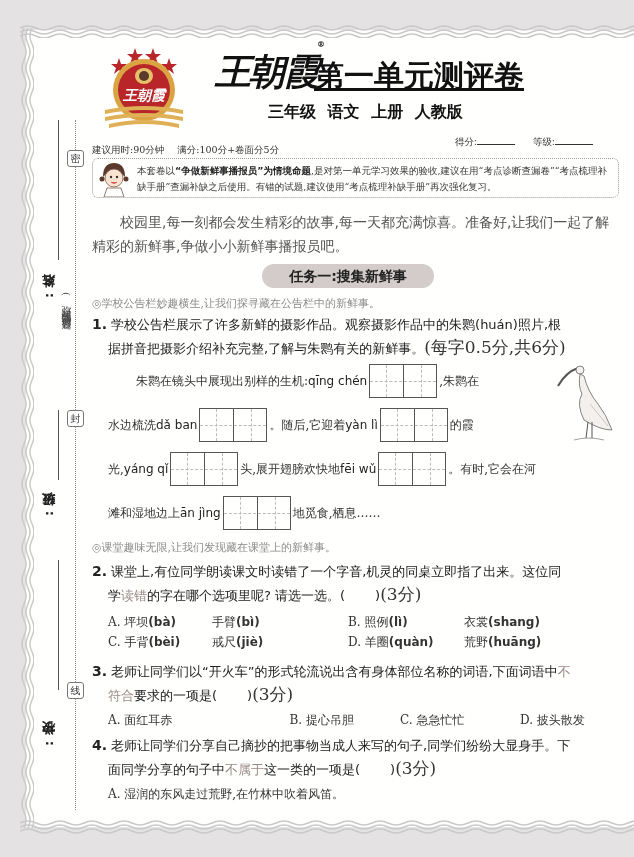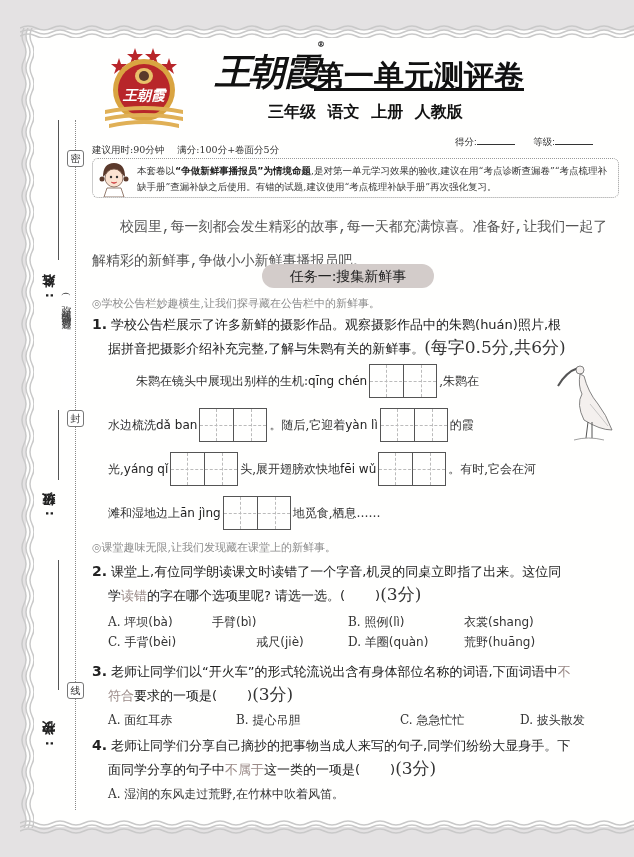--- a/index.html
+++ b/index.html
@@ -61,44 +61,44 @@
     position: absolute; left: 268px; top: 102px; font-size: 16px; font-weight: bold;
     color: #111; word-spacing: 6px;
   }
   .meta {
     position: absolute; left: 92px; top: 144px; font-size: 9.5px; color: #333;
     font-family: "DejaVu Serif", serif;
   }
   .meta span { margin-right: 10px; }
   .score {
     position: absolute; left: 455px; top: 136px; font-size: 9.5px; color: #333;
-    font-family: Liberation Sans, sans-serif;
+    font-family: Liberation Serif, serif;
   }
   .blank { display: inline-block; width: 38px; border-bottom: 1px solid #333; margin-right: 16px; height: 9px; }
 
   .notice {
     position: absolute; left: 92px; top: 158px; width: 527px; height: 40px;
     border: 1px dotted #999; border-radius: 6px;
   }
   .notice-avatar { position: absolute; left: 6px; top: 2px; width: 30px; height: 36px; }
   .notice-text {
     position: absolute; left: 44px; top: 4px; width: 478px;
     font-size: 9.5px; line-height: 16px; color: #333; font-family: "DejaVu Serif", serif;
   }
   .notice-text b { font-family: "DejaVu Sans", sans-serif; color: #222; }
 
   .intro {
     position: absolute; left: 92px; top: 210px; width: 525px;
-    font-size: 14px; line-height: 34px; color: #555; text-indent: 28px; font-family: Liberation Mono, monospace;
+    font-size: 14px; line-height: 24px; color: #555; text-indent: 28px;
   }
 
   .task-pill {
     position: absolute; left: 262px; top: 264px; width: 172px; height: 24px;
     background: #d3ccca; border-radius: 12px; text-align: center;
-    font-size: 14px; font-weight: normal; line-height: 24px; color: #222;
+    font-size: 14px; font-weight: bold; line-height: 24px; color: #222;
   }
 
   .hint {
     position: absolute; left: 92px; font-size: 11px; color: #8b8b8b;
     font-family: "DejaVu Serif", serif;
   }
 
   .q { position: absolute; left: 92px; width: 527px; font-size: 13px; line-height: 23px; color: #222; }
   .q .num { font-weight: bold; font-size: 14px; margin-right: 4px; }
   .q .line2 { padding-left: 16px; }
@@ -116,21 +116,21 @@
   }
   .grid2::before, .grid2::after { content: ""; position: absolute; }
   .grid2::before { left: 0; right: 0; top: 16px; border-top: 1px dashed #bbb; }
   .grid2::after { left: 16px; top: 0; bottom: 0; width: 34px; border-left: 1px dashed #bbb; border-right: 1px dashed #bbb; }
 
   .ibis { position: absolute; left: 554px; top: 364px; width: 62px; height: 80px; }
 
   .opts { position: absolute; left: 108px; font-size: 12px; color: #333; font-family: "DejaVu Serif", serif; }
   .opts .row { display: flex; height: 20px; align-items: center; }
   .opts .cell { display: inline-block; }
-  .opts .py { font-family: "DejaVu Sans", sans-serif; color: #333; }
+  .opts .py { font-family: "DejaVu Sans", sans-serif; color: #333; font-weight: bold; }
 </style>
 </head>
 <body>
 
 <div class="page"></div>
 <svg class="wave-top" viewBox="0 0 620 14" preserveAspectRatio="none">
   <path d="M0 4 Q 8 0 16 4 T 32 4 T 48 4 T 64 4 T 80 4 T 96 4 T 112 4 T 128 4 T 144 4 T 160 4 T 176 4 T 192 4 T 208 4 T 224 4 T 240 4 T 256 4 T 272 4 T 288 4 T 304 4 T 320 4 T 336 4 T 352 4 T 368 4 T 384 4 T 400 4 T 416 4 T 432 4 T 448 4 T 464 4 T 480 4 T 496 4 T 512 4 T 528 4 T 544 4 T 560 4 T 576 4 T 592 4 T 608 4 T 624 4" fill="none" stroke="#c9c9c9" stroke-width="1.5"></path>
   <path d="M0 8 Q 8 4 16 8 T 32 8 T 48 8 T 64 8 T 80 8 T 96 8 T 112 8 T 128 8 T 144 8 T 160 8 T 176 8 T 192 8 T 208 8 T 224 8 T 240 8 T 256 8 T 272 8 T 288 8 T 304 8 T 320 8 T 336 8 T 352 8 T 368 8 T 384 8 T 400 8 T 416 8 T 432 8 T 448 8 T 464 8 T 480 8 T 496 8 T 512 8 T 528 8 T 544 8 T 560 8 T 576 8 T 592 8 T 608 8 T 624 8" fill="none" stroke="#c9c9c9" stroke-width="1.5"></path>
   <path d="M0 12 Q 8 8 16 12 T 32 12 T 48 12 T 64 12 T 80 12 T 96 12 T 112 12 T 128 12 T 144 12 T 160 12 T 176 12 T 192 12 T 208 12 T 224 12 T 240 12 T 256 12 T 272 12 T 288 12 T 304 12 T 320 12 T 336 12 T 352 12 T 368 12 T 384 12 T 400 12 T 416 12 T 432 12 T 448 12 T 464 12 T 480 12 T 496 12 T 512 12 T 528 12 T 544 12 T 560 12 T 576 12 T 592 12 T 608 12 T 624 12" fill="none" stroke="#c9c9c9" stroke-width="1.5"></path>
 </svg>
@@ -242,34 +242,34 @@
 </div>
 <div class="opts" style="top:612px;">
   <div class="row">
     <span class="cell" style="width:104px;"><span>A.</span> <span>坪坝</span><span class="py">(bà)</span></span>
     <span class="cell" style="width:136px;"><span>手臂</span><span class="py">(bì)</span></span>
     <span class="cell" style="width:116px;"><span>B.</span> <span>照例</span><span class="py">(lì)</span></span>
     <span class="cell"><span>衣裳</span><span class="py">(shang)</span></span>
   </div>
   <div class="row">
     <span class="cell" style="width:104px;"><span>C.</span> <span>手背</span><span class="py">(bèi)</span></span>
-    <span class="cell" style="width:136px;text-align:center;"><span>戒尺</span><span class="py">(jiè)</span></span>
+    <span class="cell" style="width:136px;"><span>戒尺</span><span class="py">(jiè)</span></span>
     <span class="cell" style="width:116px;"><span>D.</span> <span>羊圈</span><span class="py">(quàn)</span></span>
     <span class="cell"><span>荒野</span><span class="py">(huāng)</span></span>
   </div>
 </div>
 
 <div class="q" style="top:660px;">
   <div><span class="num">3.</span><span>老师让同学们以“开火车”的形式轮流说出含有身体部位名称的词语,下面词语中</span><span class="hl">不</span></div>
   <div class="line2"><span class="hl">符合</span><span>要求的一项是(</span><span class="paren"></span><span>)</span><span class="pts">(3分)</span></div>
 </div>
 <div class="opts" style="top:710px;">
   <div class="row">
     <span class="cell" style="width:128px;">A. 面红耳赤</span>
-    <span class="cell" style="width:118px;">B. 提心吊胆</span>
+    <span class="cell" style="width:118px;text-align:right;">B. 提心吊胆</span>
     <span class="cell" style="width:120px;margin-left:46px;">C. 急急忙忙</span>
     <span class="cell">D. 披头散发</span>
   </div>
 </div>
 
 <div class="q" style="top:734px;">
   <div><span class="num">4.</span><span>老师让同学们分享自己摘抄的把事物当成人来写的句子,同学们纷纷大显身手。下</span></div>
   <div class="line2"><span>面同学分享的句子中</span><span class="hl">不属于</span><span>这一类的一项是(</span><span class="paren"></span><span>)</span><span class="pts">(3分)</span></div>
 </div>
 <div class="opts" style="top:784px;">

